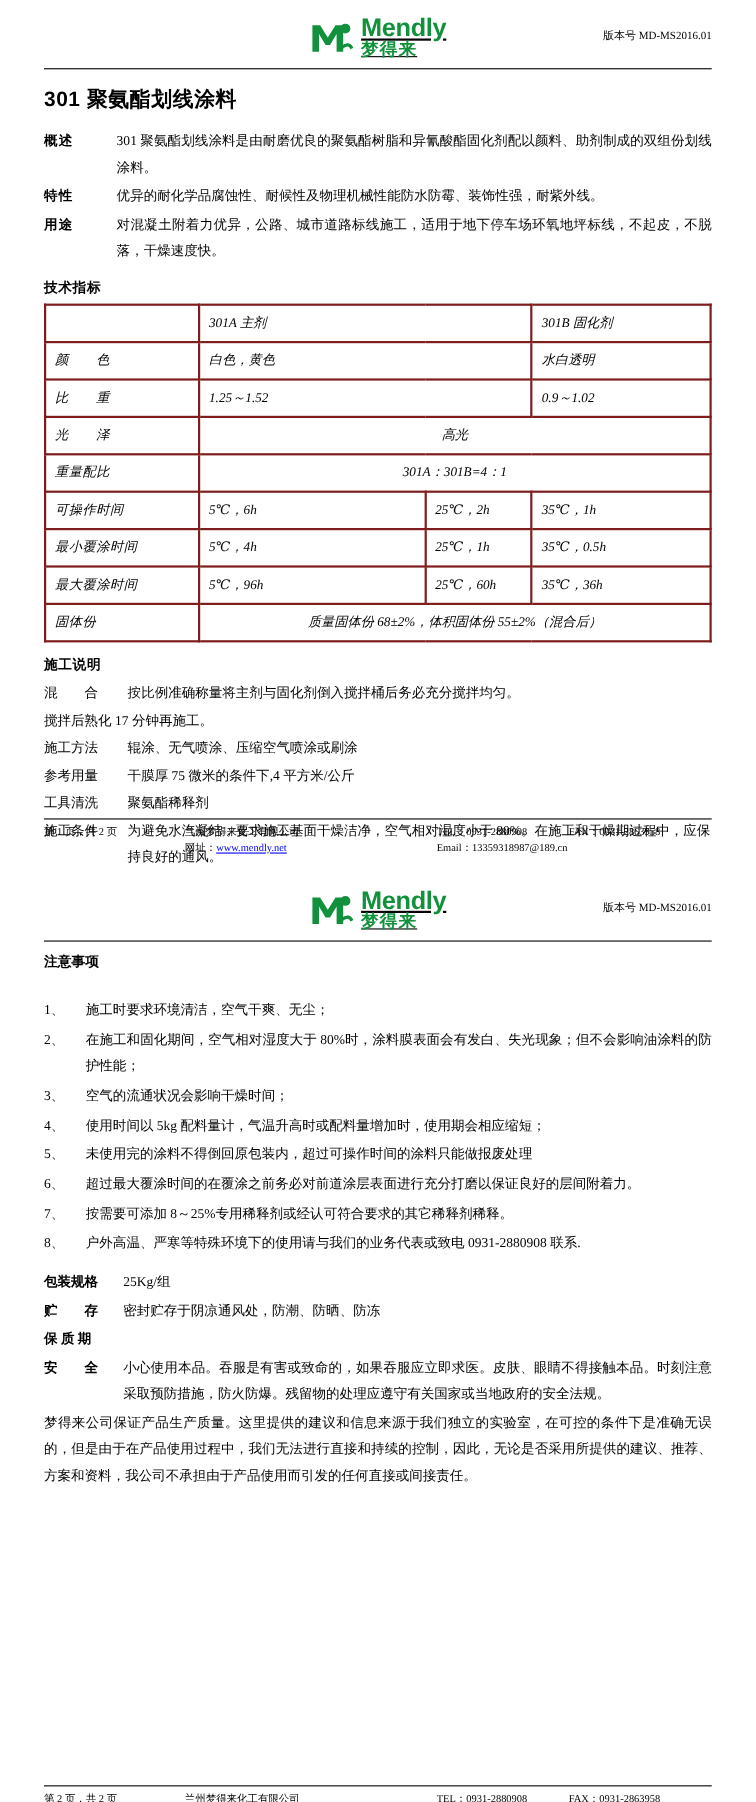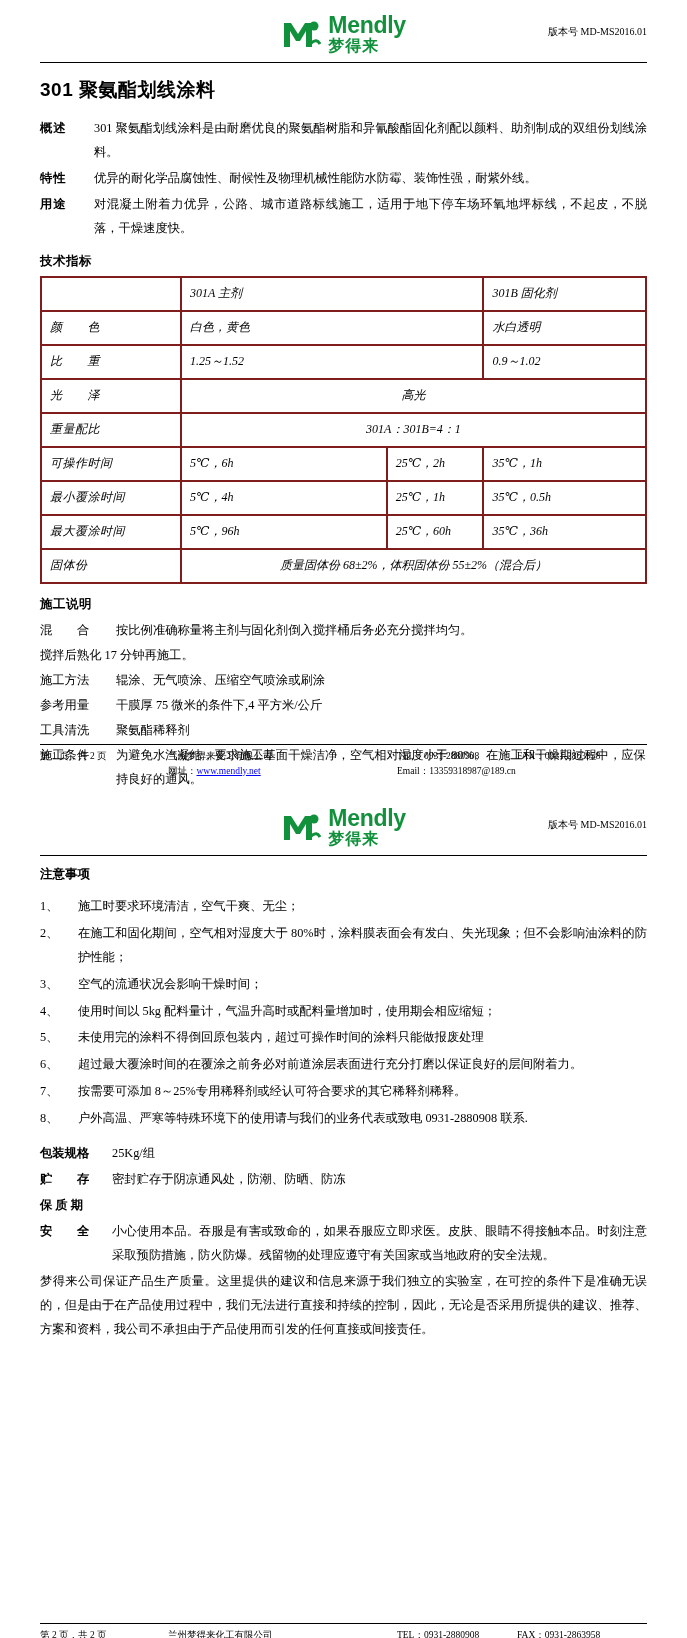--- a/index.html
+++ b/index.html
@@ -25,21 +25,21 @@
     justify-content:center;
     position:relative;
     padding:14px 0 6px 0;
   }
   .logo-wrap{display:flex;align-items:center;gap:7px;}
   .logo-mark{
     width:40px;height:34px;
     position:relative;
   }
   .logo-mark svg{display:block;}
-  .logo-text{line-height:1;}
+  .logo-text{line-height:1;text-decoration:underline;}
   .logo-en{
     font-family:"Liberation Sans",sans-serif;
     font-weight:bold;
     font-size:23px;
     color:#12913c;
     letter-spacing:-.3px;
   }
   .logo-cn{
     font-size:16px;
     font-weight:bold;
@@ -73,21 +73,21 @@
     font-size:12.3px;
     line-height:1.95;
     margin-bottom:2px;
   }
   .defrow .lab{
     font-weight:bold;
     width:54px;
     flex:0 0 54px;
     letter-spacing:1px;
   }
-  .defrow .val{flex:1;text-align:justify;}
+  .defrow .val{flex:1;text-align:justify;margin-left:12px;}
 
   .sec-title{
     font-weight:bold;
     font-size:12.5px;
     margin:12px 0 6px 0;
     letter-spacing:.5px;
   }
 
   
   table.spec{
@@ -129,21 +129,21 @@
   .footer .frow{display:flex;}
   .footer .fleft{width:128px;flex:0 0 128px;}
   .footer .fmid{flex:1;}
   .footer a{color:#00f;text-decoration:underline;}
   .footer .l2{margin-top:2px;}
 
   
   .note-title{
     font-weight:bold;
     font-size:12.5px;
-    margin:10px 0 12px 0;
+    margin:10px 0 24px 0;
   }
   .note{
     display:flex;
     font-size:12.3px;
     line-height:1.95;
     margin-bottom:3px;
   }
   .note .num{
     width:38px;flex:0 0 38px;
   }

